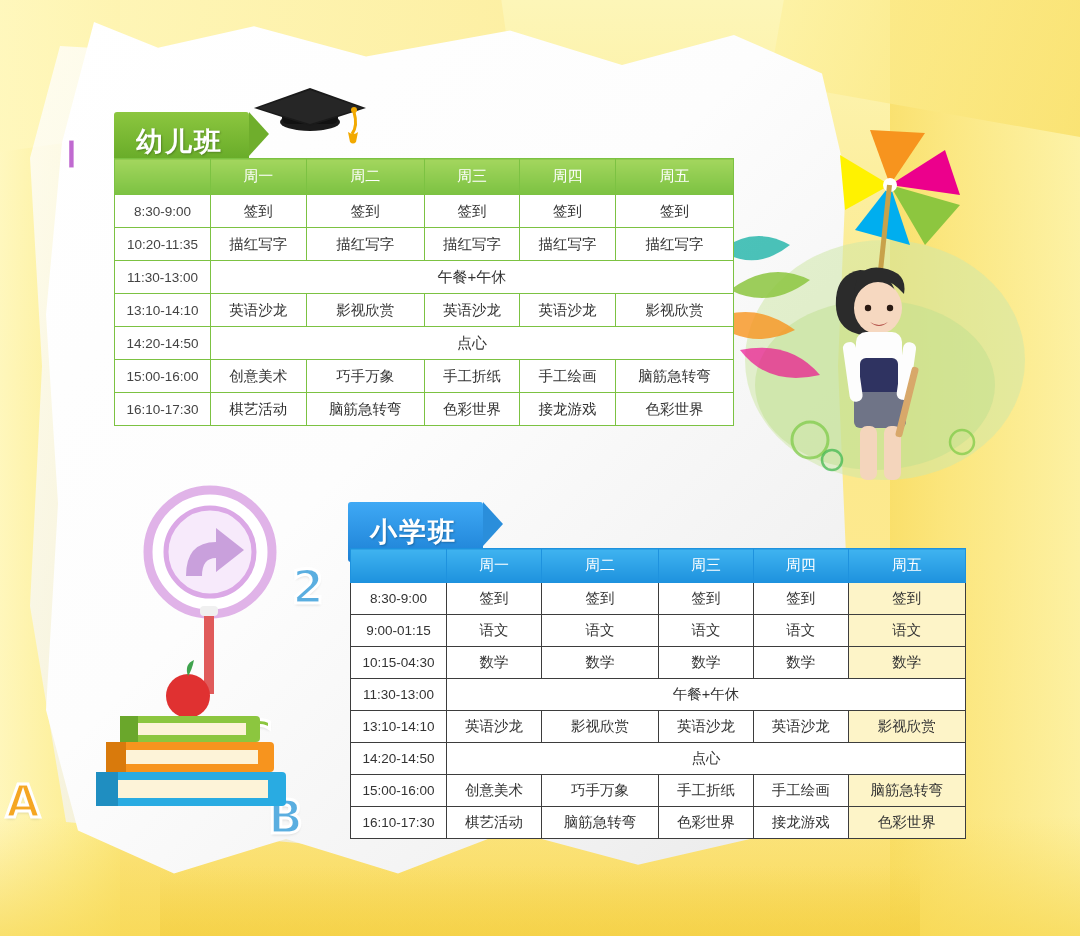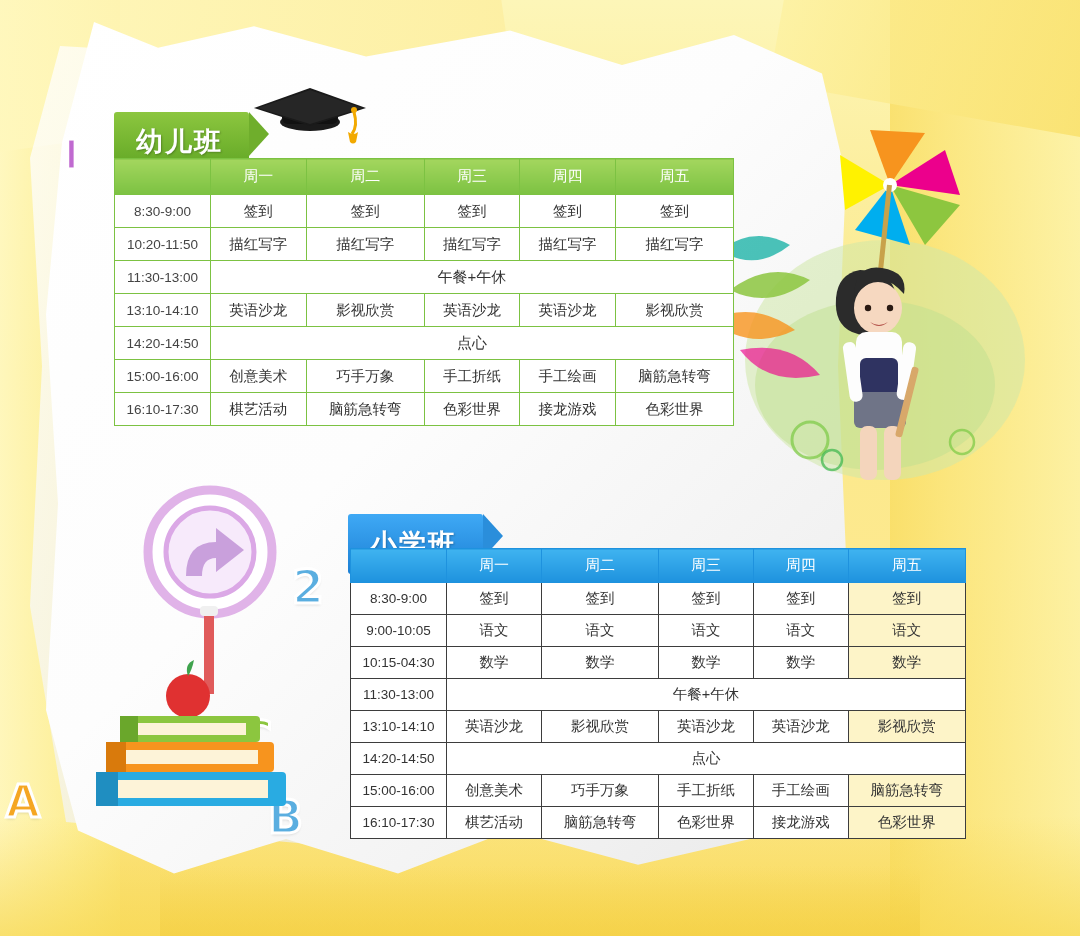--- a/index.html
+++ b/index.html
@@ -69,21 +69,21 @@
     padding:0 26px 0 22px; color:#fff; font-size:27px; font-weight:bold;
     letter-spacing:2px; text-shadow:1px 1px 2px rgba(0,0,0,.25);
     border-radius:3px;
   }
   .ribbon::after {
     content:""; position:absolute; right:-20px; top:0; width:0; height:0;
     border-top:22px solid transparent; border-bottom:22px solid transparent;
   }
   .ribbon-green { left:114px; top:112px; background:linear-gradient(180deg,#8cc63f,#5fa523); }
   .ribbon-green::after { border-left:20px solid #6fae2c; }
-  .ribbon-blue { left:348px; top:502px; background:linear-gradient(180deg,#3fa9f5,#1b7fd4);margin-top:12px; }
+  .ribbon-blue { left:348px; top:502px; background:linear-gradient(180deg,#3fa9f5,#1b7fd4); }
   .ribbon-blue::after { border-left:20px solid #2a8edb; }
 
   
   table { border-collapse:collapse; position:absolute; }
   td, th { text-align:center; font-weight:normal; }
   .tbl-kid {
     left:114px; top:158px; width:620px;
     font-size:14.5px; color:#333;
     background:#fff;
   }
@@ -248,21 +248,21 @@
   <tbody>
       <tr>
         <td class="timecol">8:30-9:00</td>
         <td>签到</td>
         <td>签到</td>
         <td>签到</td>
         <td>签到</td>
         <td>签到</td>
       </tr>
       <tr>
-        <td class="timecol">10:20-11:50</td>
+        <td class="timecol">10:20-11:35</td>
         <td>描红写字</td>
         <td>描红写字</td>
         <td>描红写字</td>
         <td>描红写字</td>
         <td>描红写字</td>
       </tr>
       <tr>
         <td class="timecol">11:30-13:00</td>
         <td colspan="5" class="wide">午餐+午休</td>
       </tr>
@@ -311,21 +311,21 @@
   <tbody>
       <tr>
         <td class="timecol">8:30-9:00</td>
         <td>签到</td>
         <td>签到</td>
         <td>签到</td>
         <td>签到</td>
         <td class="tint">签到</td>
       </tr>
       <tr>
-        <td class="timecol">9:00-10:05</td>
+        <td class="timecol">9:00-01:15</td>
         <td>语文</td>
         <td>语文</td>
         <td>语文</td>
         <td>语文</td>
         <td class="tint">语文</td>
       </tr>
       <tr>
         <td class="timecol">10:15-04:30</td>
         <td>数学</td>
         <td>数学</td>

